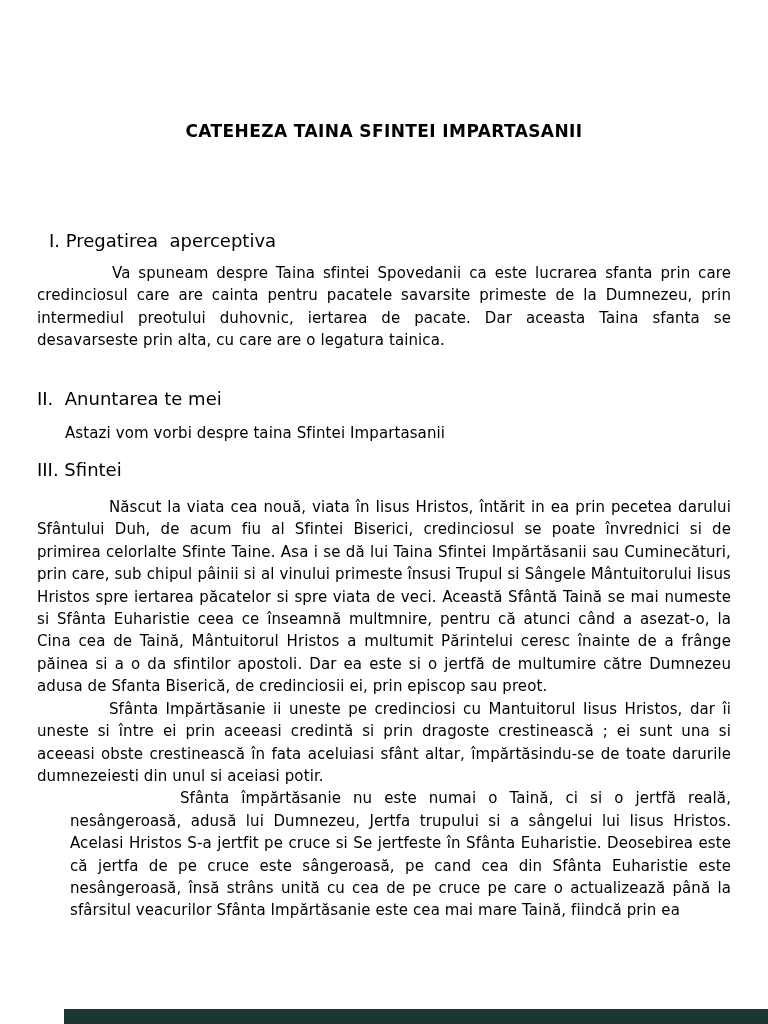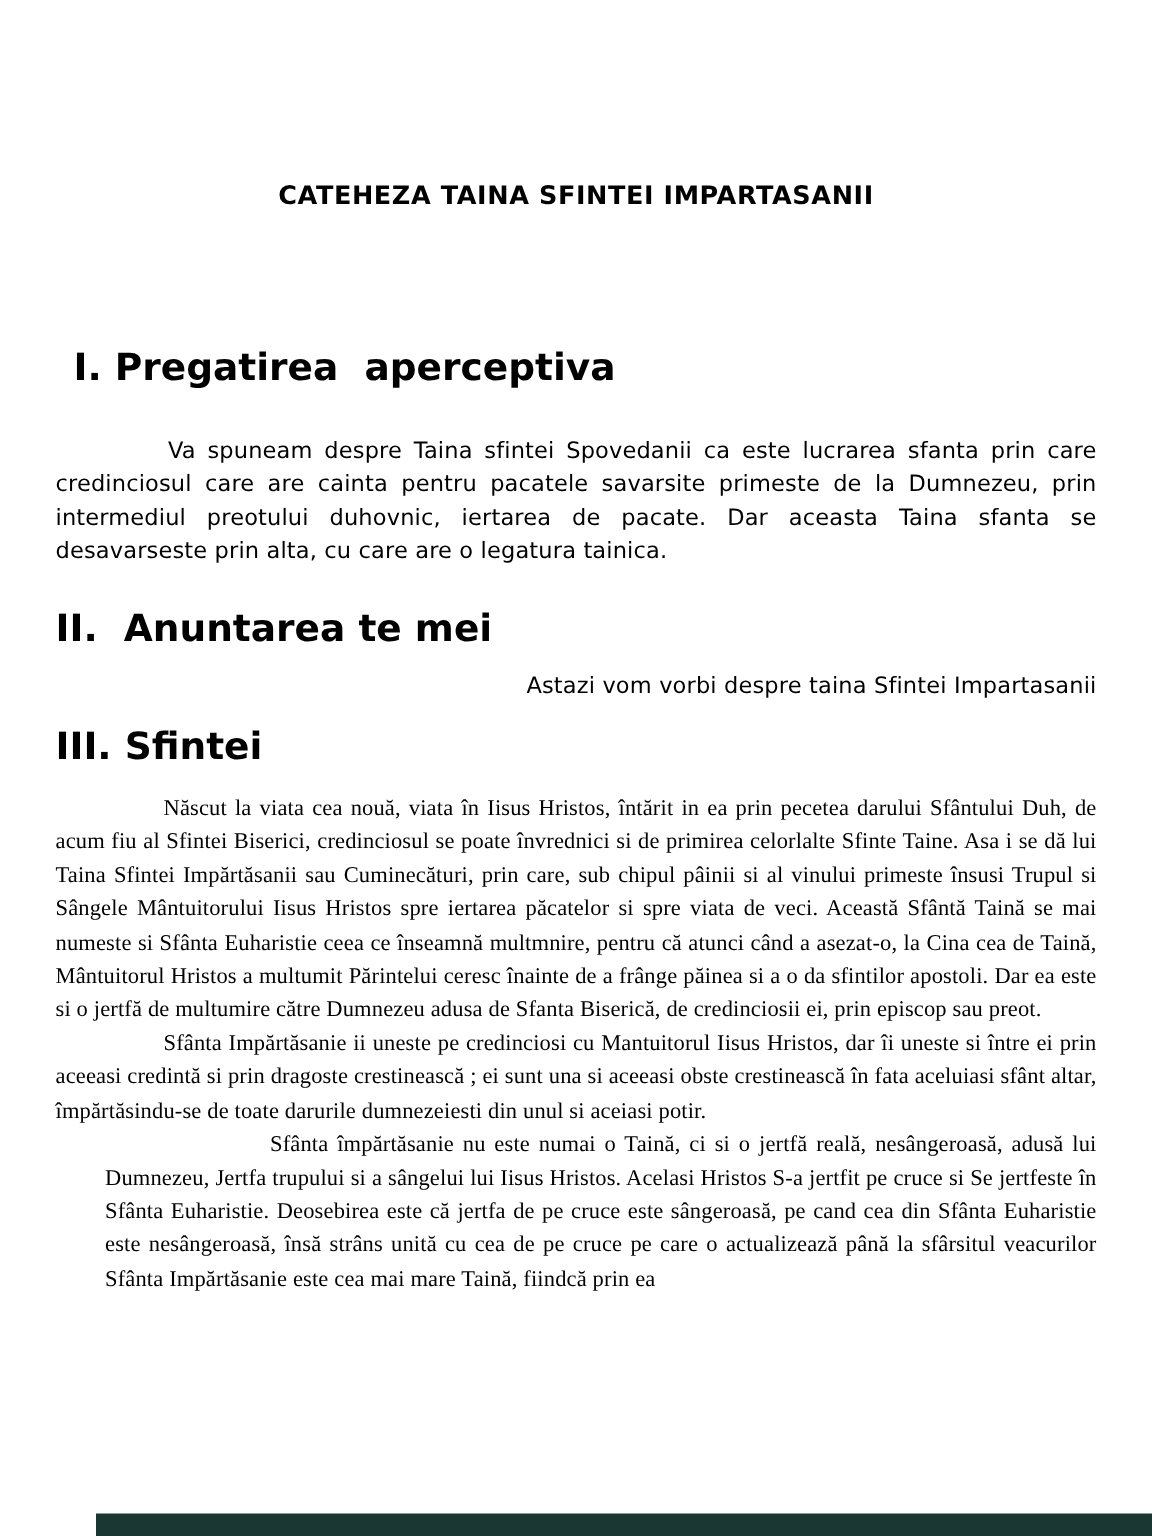--- a/index.html
+++ b/index.html
@@ -26,45 +26,45 @@
   }
   .doc-title {
     margin: 121px 0 0 0;
     text-align: center;
     font-size: 17px;
     font-weight: bold;
     letter-spacing: 0.4px;
     white-space: pre-wrap;
   }
   .sec-heading {
-    font-size: 25px;
-    font-weight: bold;
+    font-size: 18px;
+    font-weight: normal;
     margin: 0;
     white-space: pre-wrap;
   }
   .h1x { margin-top: 89px; margin-left: 12px; }
-  .h2x { margin-top: 25px; }
+  .h2x { margin-top: 36px; }
   .h3x { margin-top: 15px; }
   p {
     font-size: 15px;
     line-height: 22.4px;
     margin: 0;
     text-align: justify;
     letter-spacing: 0.1px;
   }
   .p-first {
-    margin-top: 30px;
+    margin-top: 11px;
     text-indent: 75px;
   }
   .p-single {
     margin-top: 13px;
     margin-left: 28px;
-    text-align: right;
+    text-align: left;
   }
-  .p-body { text-indent: 72px; font-family: Liberation Serif, serif; }
+  .p-body { text-indent: 72px; }
   .p-body-first { margin-top: 16px; }
   .p-body-wide { text-indent: 110px; margin-left: 33px; }
   .bottom-strip {
     position: absolute;
     left: 64px;
     right: 0;
     bottom: 0;
     height: 15px;
     background: #1b3733;
   }

